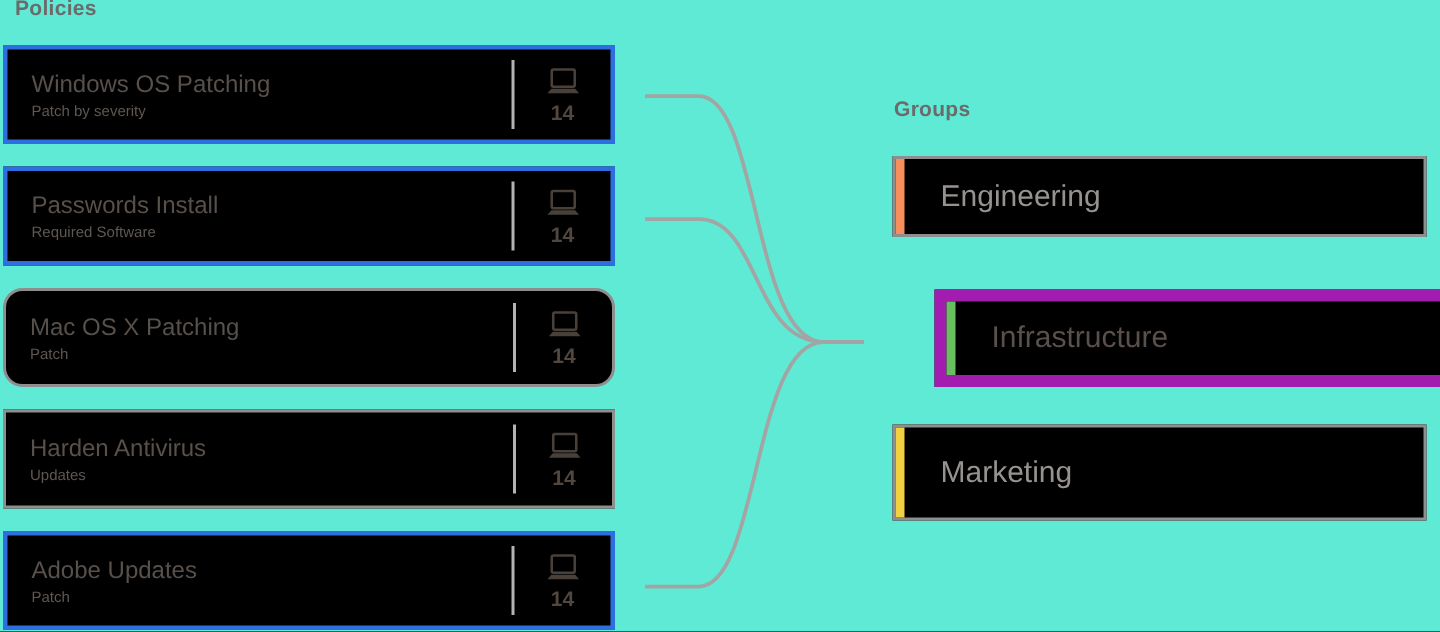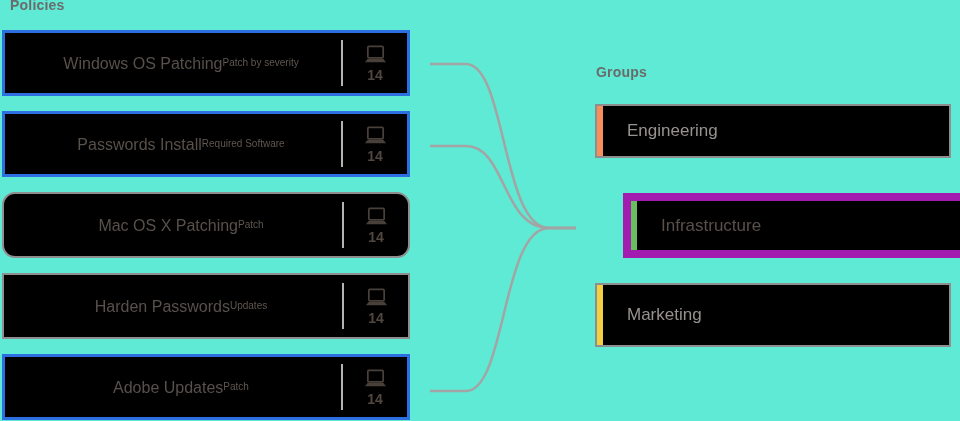--- a/index.html
+++ b/index.html
@@ -11,41 +11,41 @@
                    color:#6b6b6b; letter-spacing:.2px; }
   #policies-label { left:10px; top:-3px; }
   #groups-label   { left:596px; top:64px; }
 
   
   .policy-card { position:absolute; left:2px; width:408px; height:66px;
                  background:#000; border:2px solid #8e8e8e;
                  display:flex; align-items:center; cursor:pointer; }
   .policy-card.selected { border:3px solid #2d6ee0; }
   .policy-text { flex:1; padding-left:16px; display:flex;
-                 flex-direction:row; justify-content:center; }
+                 flex-direction:column; justify-content:center; }
   .policy-title { font-size:16px; color:#57504b; line-height:19px; }
   .policy-sub   { font-size:10px; color:#5f5751; margin-top:3px; }
   .policy-divider { width:2px; height:46px; background:#b5b3b2; }
   .policy-device { width:64px; display:flex; flex-direction:column;
                    align-items:center; justify-content:space-between; gap:1px; }
   .laptop-icon { color:#49403a; }
   .policy-count { font-size:14px; font-weight:bold; color:#51473f; }
 
   
   #policy-0 { top:30px; }  #policy-1 { top:111px; } #policy-2 { top:192px;border-radius:13px; }
   #policy-3 { top:273px; } #policy-4 { top:354px; }
 
   
   .group-card { position:absolute; left:595px; width:356px; background:#000;
                 border:2px solid #8e8e8e; display:flex; align-items:stretch;
                 cursor:pointer; }
   .group-card.selected { border:8px solid #a21caf;margin-left:28px; }
   .group-accent { width:6px; flex:none; }
   .group-label { display:flex; align-items:center; padding-left:24px;
-                 font-size:17px; }
+                 font-size:20px; }
   #group-0 { top:104px; height:54px; }
   #group-1 { top:193px; height:65px; }
   #group-2 { top:283px; height:64px; }
 
   
   #connectors { position:absolute; left:0; top:0; pointer-events:none; }
   #connectors path { fill:none; stroke:#a4a4a4; stroke-width:2.5; }
 </style>
 </head>
 <body>
@@ -101,21 +101,21 @@
       <svg class="laptop-icon" width="27" height="23" viewBox="0 0 28 24">
         <rect x="6" y="3.5" width="16" height="12" rx="1.2" fill="none" stroke="currentColor" stroke-width="1.8"></rect>
         <path d="M3 20 L25 20 L22.3 16.8 L5.7 16.8 Z" fill="currentColor"></path>
       </svg>
       <div class="policy-count">14</div>
     </div>
   </div>
 
   <div class="policy-card" id="policy-3">
     <div class="policy-text">
-      <div class="policy-title">Harden Passwords</div>
+      <div class="policy-title">Harden Antivirus</div>
       <div class="policy-sub">Updates</div>
     </div>
     <div class="policy-divider"></div>
     <div class="policy-device">
       <svg class="laptop-icon" width="27" height="23" viewBox="0 0 28 24">
         <rect x="6" y="3.5" width="16" height="12" rx="1.2" fill="none" stroke="currentColor" stroke-width="1.8"></rect>
         <path d="M3 20 L25 20 L22.3 16.8 L5.7 16.8 Z" fill="currentColor"></path>
       </svg>
       <div class="policy-count">14</div>
     </div>

